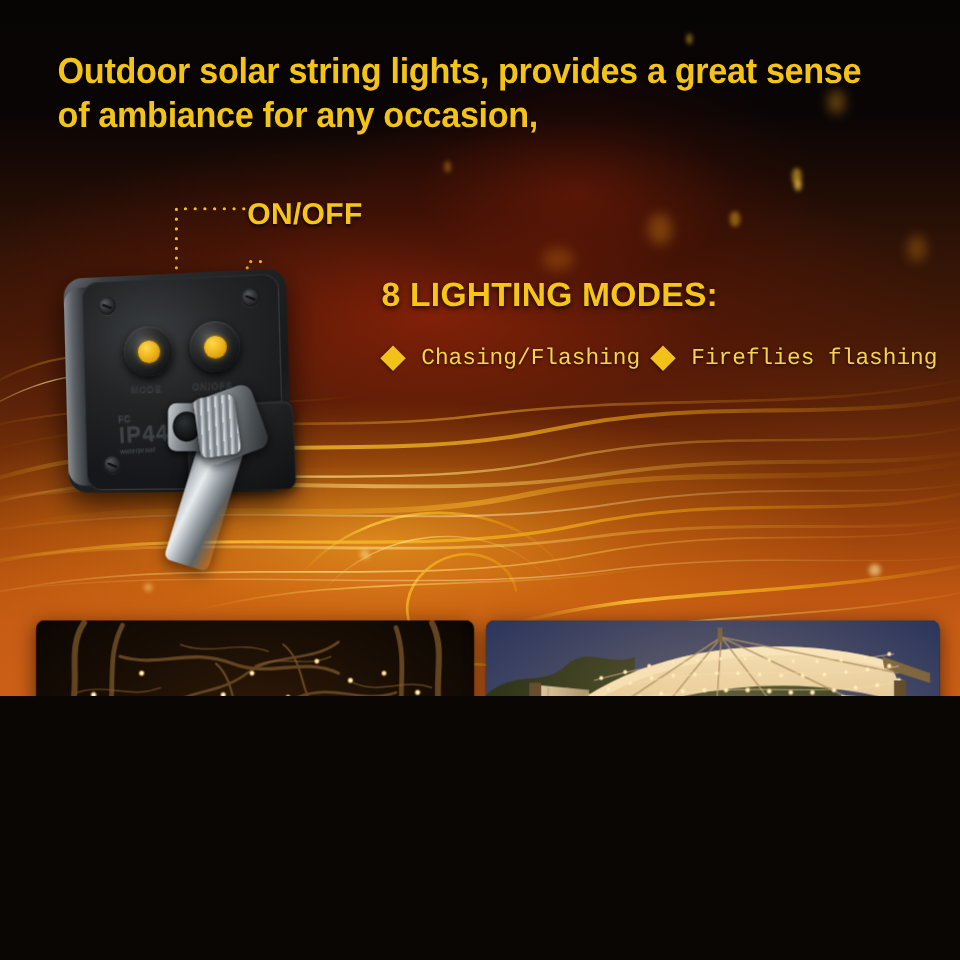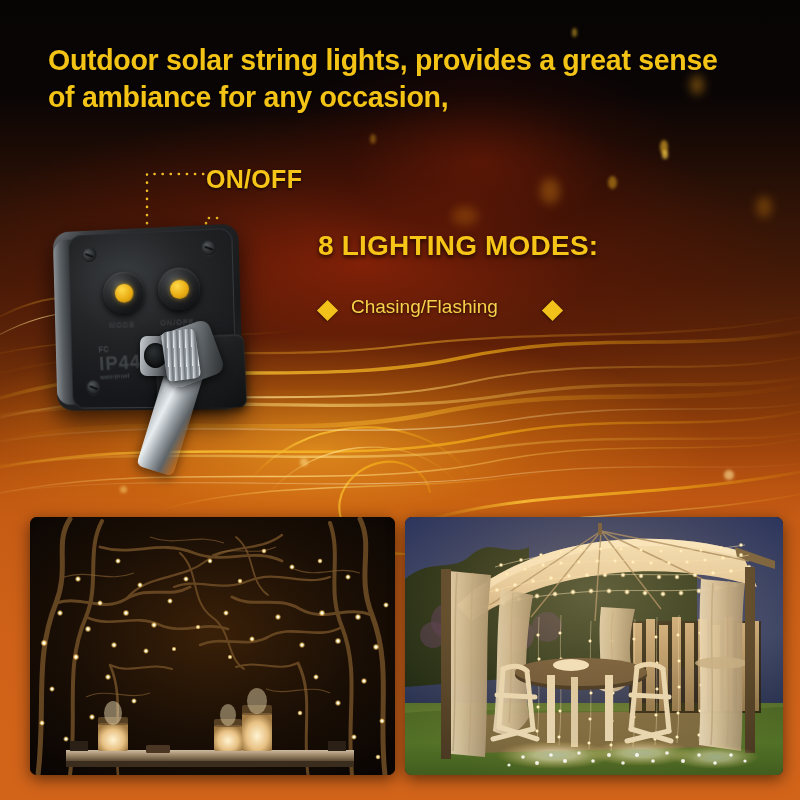--- a/index.html
+++ b/index.html
@@ -2,21 +2,21 @@
 <html><head>
 <meta charset="utf-8">
 <style>
   html,body{margin:0;padding:0;}
   body{
     width:800px;height:800px;overflow:hidden;
     background:#0a0604;
     font-family:"Liberation Sans", sans-serif;
   }
   .poster{
-    position:relative;width:800px;height:800px;overflow:hidden;
+    position:relative;width:800px;height:580px;overflow:hidden;
     background:#0a0604;
   }
 
   
   .bg-base{
     position:absolute;inset:0;
     background:
       linear-gradient(to bottom,
         #070404 0px, #0a0505 95px,
         #1c0b05 150px, #301306 210px,
@@ -166,21 +166,21 @@
     color:#f6c518;font-weight:bold;font-size:28px;letter-spacing:.2px;
     text-shadow:0 2px 4px rgba(0,0,0,.8);
   }
   .modes-grid{
     position:absolute;left:320px;top:278px;width:470px;
   }
   .mode-col{position:absolute;top:0;}
   .mode-col.c1{left:0;}
   .mode-col.c2{left:225px;}
   .mode-item{
-    display:flex;align-items:flex-end;height:40px;
+    display:flex;align-items:center;height:40px;font-family:Liberation Mono, monospace;
   }
   .dia{
     width:15px;height:15px;background:#f3c21a;
     transform:rotate(45deg);flex:0 0 auto;
     box-shadow:0 1px 3px rgba(0,0,0,.5);
   }
   .mode-lbl{
     margin-left:16px;color:#f7d24a;font-size:19px;
     text-shadow:0 1px 3px rgba(0,0,0,.75);
     white-space:nowrap;
@@ -339,20 +339,21 @@
     <div class="mode-col c1">
       <div class="mode-item">
         <span class="dia"></span>
         <span class="mode-lbl">Chasing/Flashing</span>
       </div>
     </div>
 
     <div class="mode-col c2">
       <div class="mode-item">
         <span class="dia"></span>
+        <span class="mode-lbl">Fireflies flashing</span>
       </div>
     </div>
   </div>
 
   <div class="photo photo-left">
     <div class="ph-inner">
       <svg width="365" height="258" viewBox="0 0 365 258">
         <defs>
           <radialGradient id="Lglow" cx="50%" cy="45%" r="70%">
             <stop offset="0" stop-color="#3a2008"></stop>

